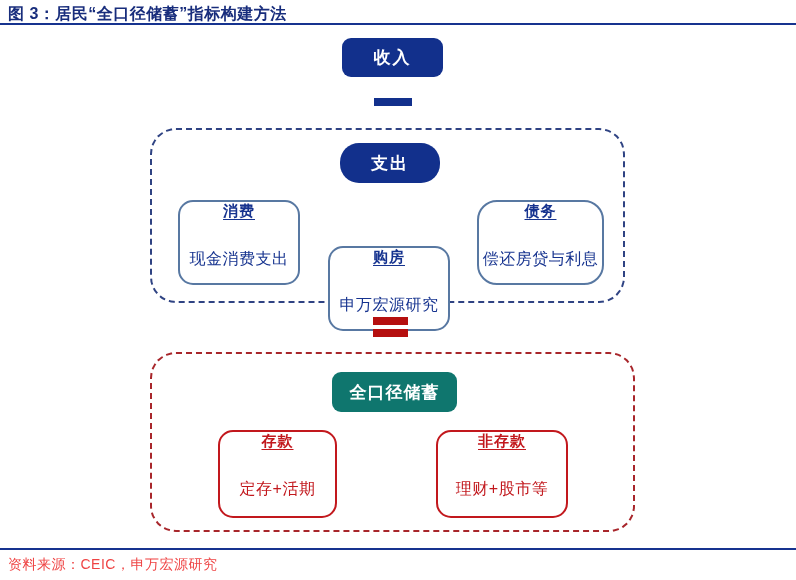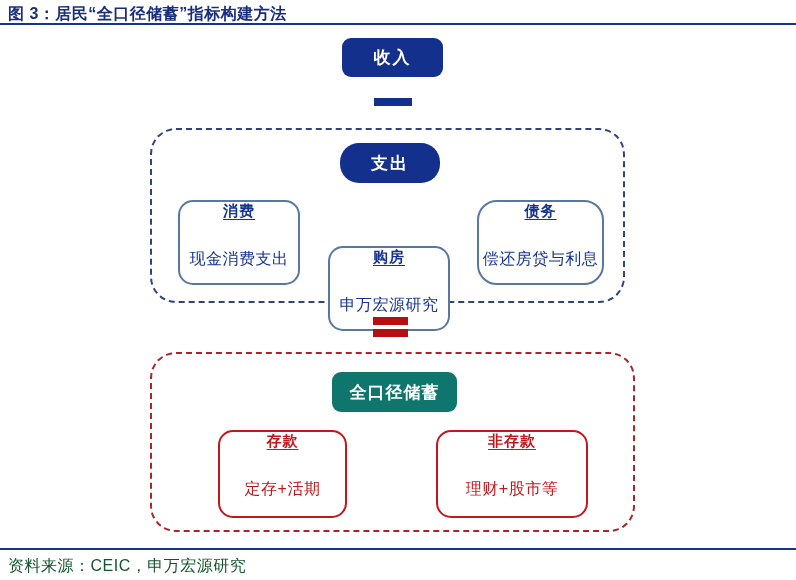--- a/index.html
+++ b/index.html
@@ -112,36 +112,36 @@
   .item-desc {
     font-size: 16px;
     letter-spacing: 0.5px;
     white-space: nowrap;
   }
   .item-blue .item-title, .item-blue .item-desc { color: #16338f; }
   .item-red  .item-title, .item-red  .item-desc { color: #c2181d; }
   .card-consume { left: 178px; width: 122px; }
   .card-house   { left: 328px; width: 122px; margin-top: 46px; }
   .card-debt    { left: 477px; width: 127px; border-radius: 20px; }
-  .card-deposit    { left: 218px; width: 129px; }
-  .card-nondeposit { left: 436px; width: 152px; }
+  .card-deposit    { left: 218px; width: 119px; }
+  .card-nondeposit { left: 436px; width: 132px; }
   .footer-rule {
     position: absolute;
     left: 0;
     top: 548px;
     width: 796px;
     height: 2px;
     background: #16338f;
   }
   .source-text {
     position: absolute;
     left: 8px;
     top: 556px;
-    font-size: 16px;
-    color: #14532d;
+    font-size: 14px;
+    color: #ef4444;
     letter-spacing: 0.5px;
     white-space: nowrap;
   }
 </style>
 </head>
 <body>
 
 <div class="canvas">
 
   <div class="figure-title">图 3：居民“全口径储蓄”指标构建方法</div>

